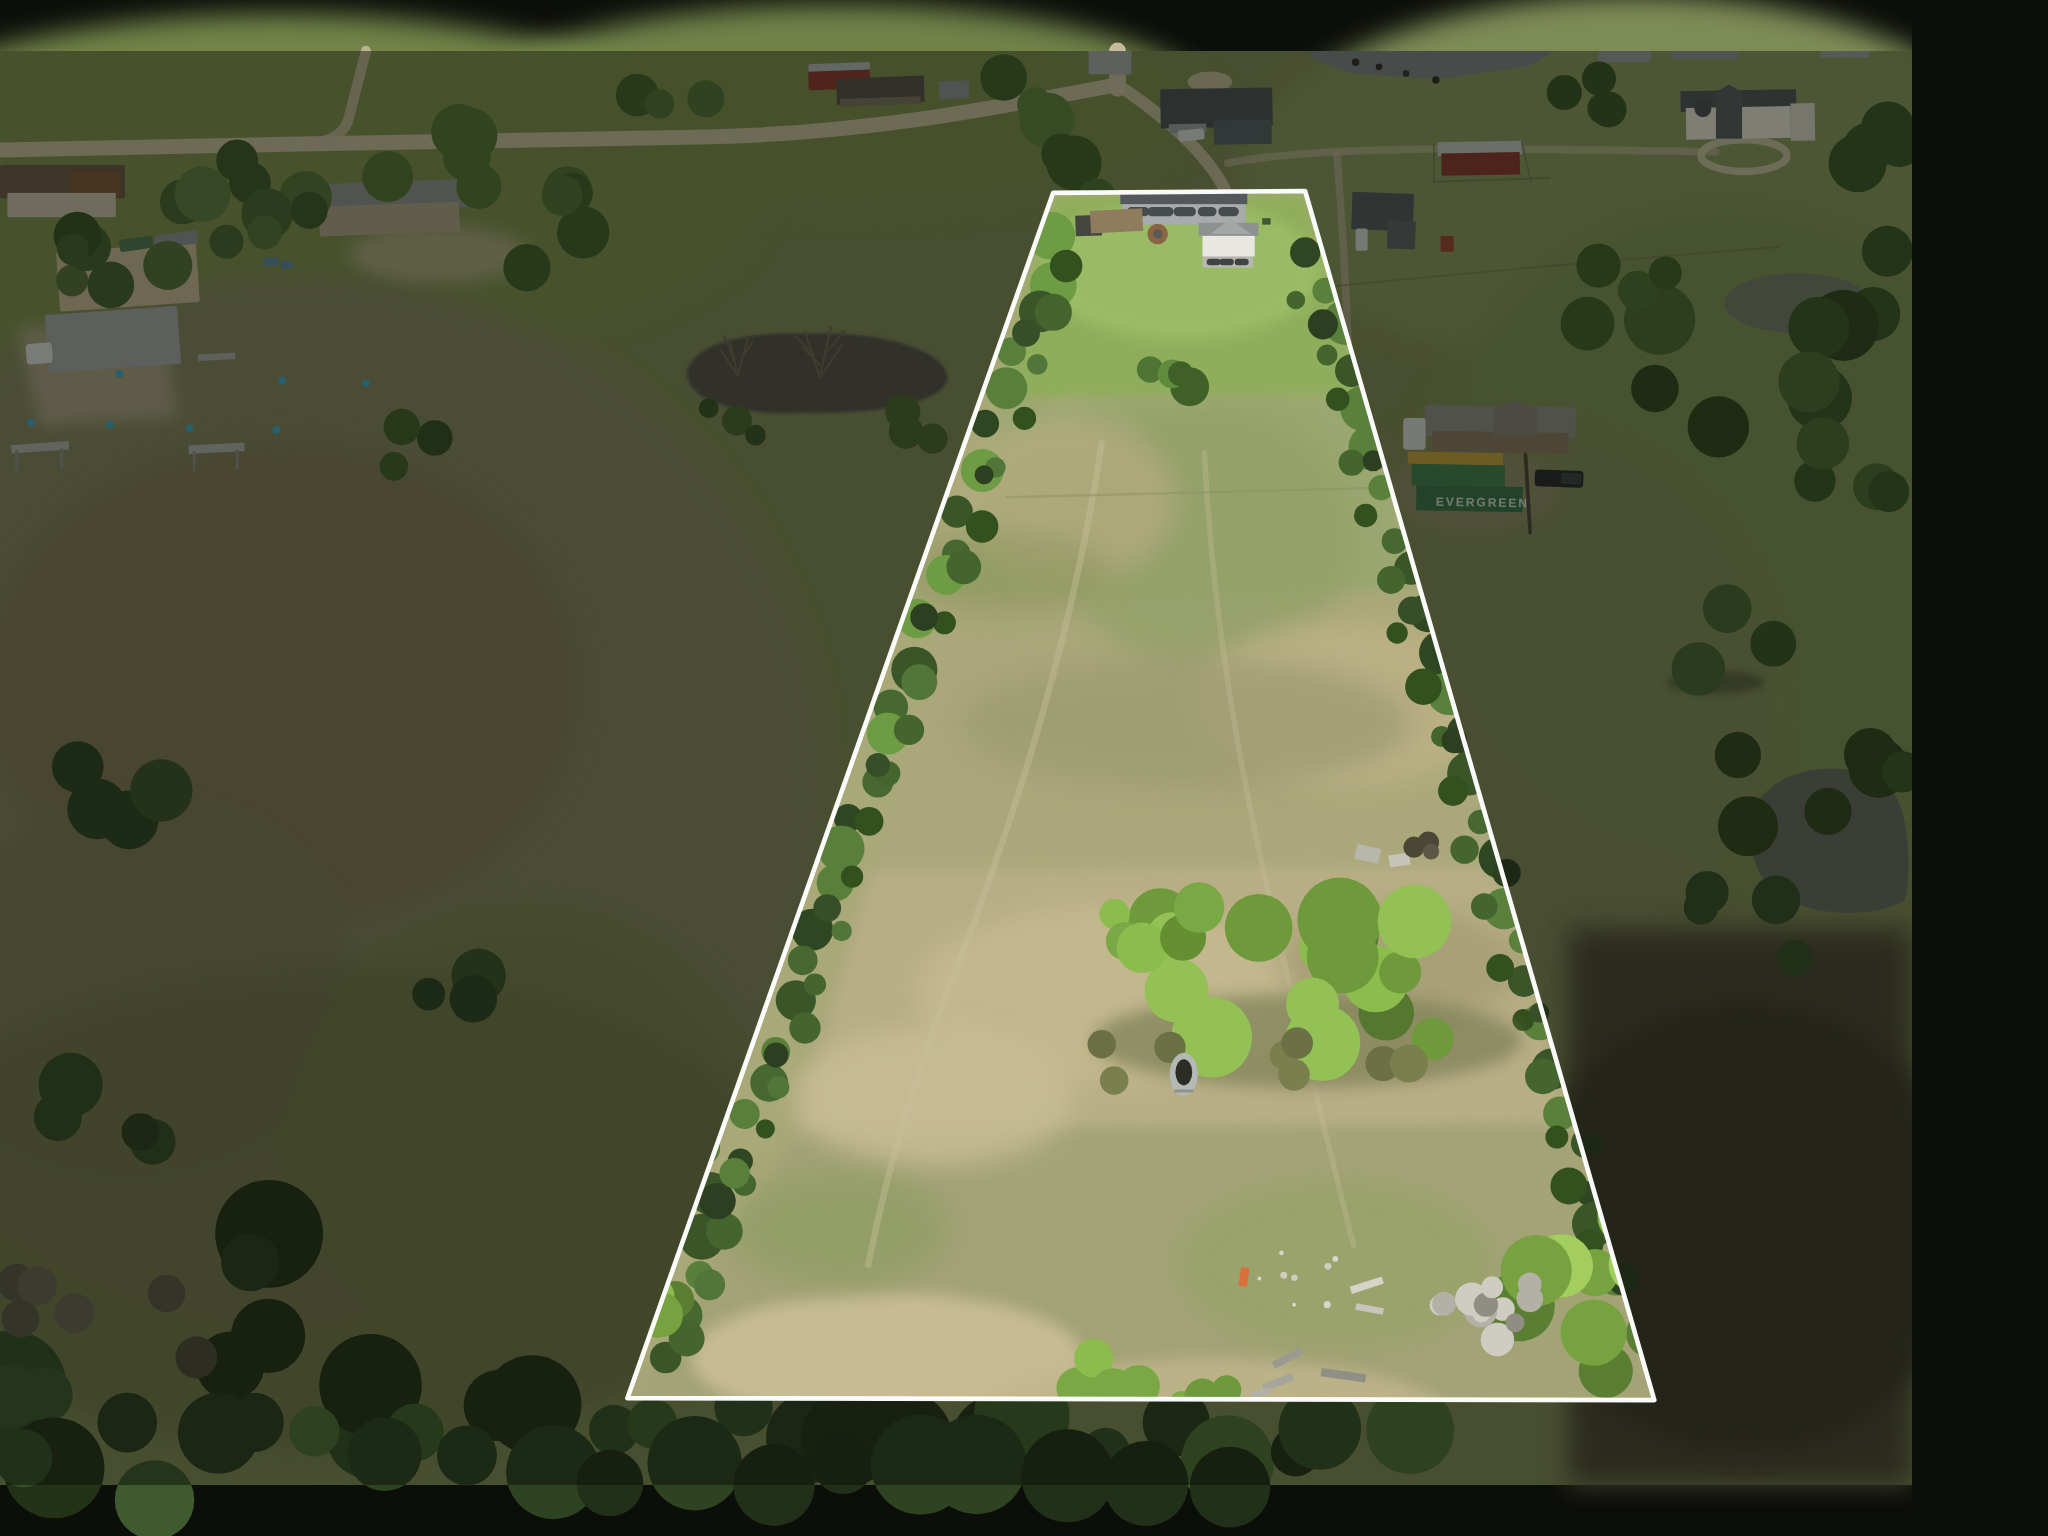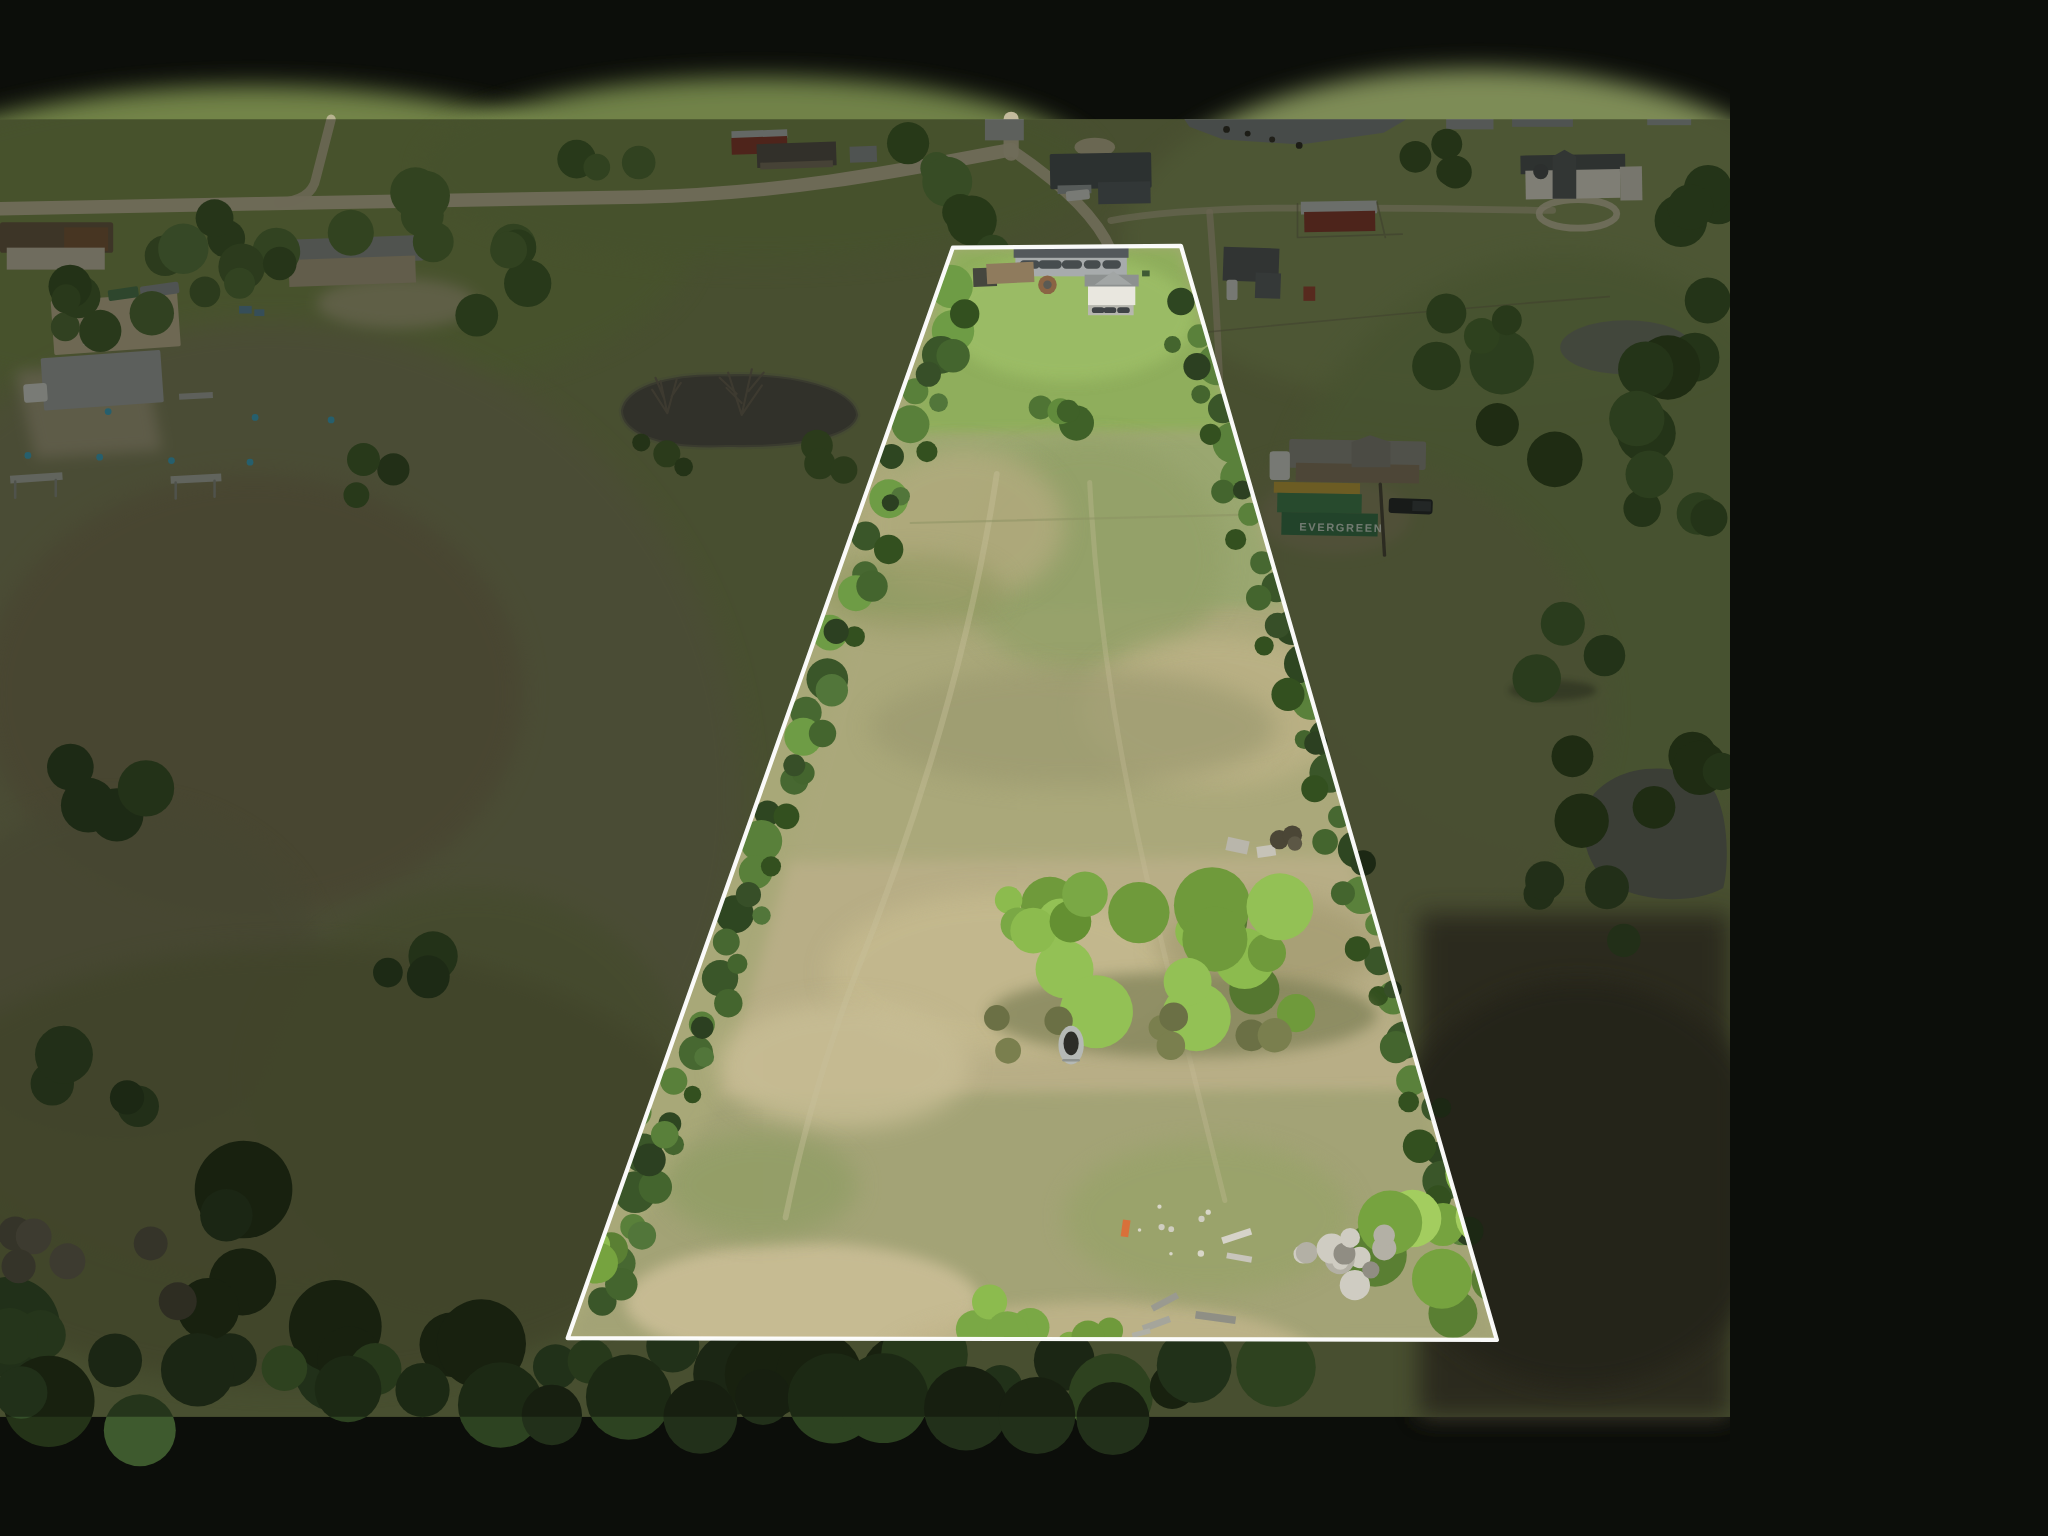--- a/index.html
+++ b/index.html
@@ -1,16 +1,16 @@
 <!DOCTYPE html>
 <html><head>
 <meta charset="utf-8">
 <style>
   html,body { margin:0; padding:0; background:#0c0e0a; }
-  .stage { position:relative; width:1730px; height:1536px; overflow:hidden;
+  .stage { position:relative; width:1912px; height:1536px; overflow:hidden;
            font-family:"Liberation Sans", sans-serif; }
   svg { display:block; width:100%; height:100%; }
   text.container-label { font-family:"Liberation Sans", sans-serif; font-weight:700; letter-spacing:2px; opacity:.85; }
 </style>
 </head>
 <body>
 
 <div class="stage">
   <svg id="scene-svg" viewBox="0 0 2048 1536" xmlns="http://www.w3.org/2000/svg">
     <defs>

